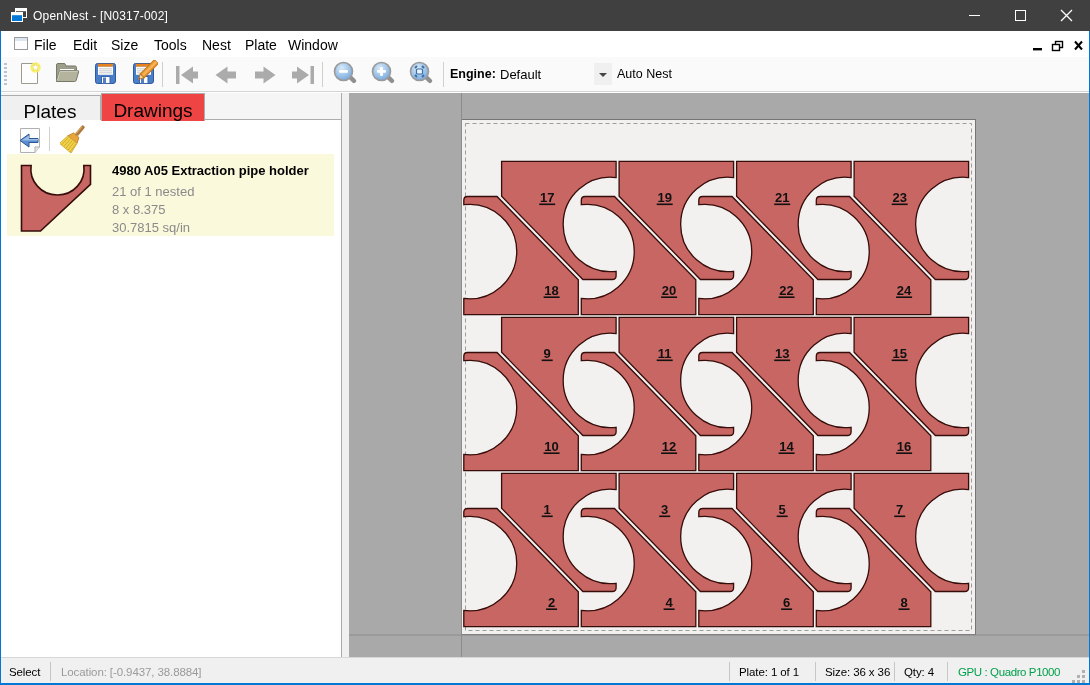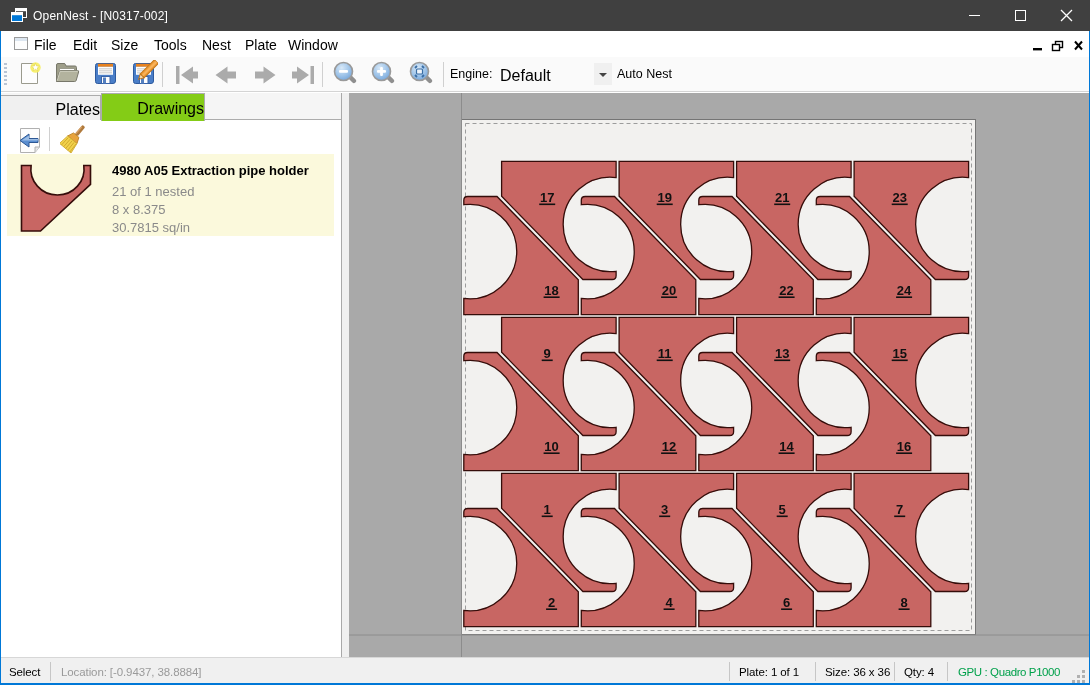--- a/index.html
+++ b/index.html
@@ -11,23 +11,23 @@
 .cap{position:absolute;top:0;height:31px;width:46px}
 
 #menubar{position:absolute;left:0;top:31px;width:1090px;height:26px;background:#fff}
 .mi{position:absolute;top:6px;font-size:14px;color:#000}
 
 #toolbar{position:absolute;left:0;top:57px;width:1090px;height:35px;background:#fafafa;border-bottom:1px solid #d4d4d4}
 .tsep{position:absolute;top:5px;width:1px;height:25px;background:#d0d0d0}
 
 #panel{position:absolute;left:0;top:93px;width:342px;height:564px;background:#fff;border-right:1px solid #a9a9a9}
 #tabstrip{position:absolute;left:0;top:0;width:341px;height:27px;background:#f5f5f5;border-bottom:1px solid #acacac}
-.tab{position:absolute;font-size:16px;text-align:right}
+.tab{position:absolute;font-size:19px;text-align:center}
 #tab-plates{left:0;top:2px;width:101px;height:25px;background:#f0f0f0;border:1px solid #acacac;border-left:none;border-bottom:none;padding-top:5px}
-#tab-drawings{left:101px;top:0;width:104px;height:28px;background:#84cc16;border:1px solid #acacac;border-bottom:none;padding-top:6px;z-index:2}
+#tab-drawings{left:101px;top:0;width:104px;height:28px;background:#ef4444;border:1px solid #acacac;border-bottom:none;padding-top:6px;z-index:2}
 #itembar{position:absolute;left:0;top:28px;width:341px;height:33px;background:#fff}
 #item{position:absolute;left:7px;top:61px;width:327px;height:82px;background:#fbf9dc}
 #item .t{position:absolute;left:105px;top:9px;font-weight:bold;font-size:13px;color:#000}
 #item .g{position:absolute;left:105px;color:#8a8a8a;font-size:13px}
 
 #status{position:absolute;left:0;top:657px;width:1090px;height:28px;background:#f0f0f0;border-top:1px solid #d7d7d7}
 .st{position:absolute;top:8px;font-size:11.5px;color:#000;letter-spacing:-0.1px}
 .ssep{position:absolute;top:4px;width:1px;height:19px;background:#c6c6c6}
 #winborder{position:absolute;left:0;top:31px;width:1090px;height:654px;border-left:1px solid #0078d7;border-right:1px solid #0078d7;border-bottom:2px solid #0078d7;pointer-events:none;z-index:50}
 </style></head>
@@ -171,22 +171,22 @@
 <rect x="15" y="14" width="9" height="4.5" rx="2" transform="rotate(45 17 17)" fill="#8f8f8f"></rect>
 <circle cx="10.5" cy="10.5" r="9" fill="url(#lg409)" stroke="#9a9a9a" stroke-width="1.6"></circle>
       <g stroke="#3a6ea5" stroke-width="1.8" fill="none">
         <path d="M6 7 L8 5 M13 5 L15 7 M15 14 L13 16 M8 16 L6 14"></path>
         <rect x="7.5" y="8" width="6" height="5" rx="1" fill="#eef4fb" stroke="#3a6ea5" stroke-width="1.2"></rect>
       </g>
     </svg>
  <div class="tsep" style="left:162px"></div>
  <div class="tsep" style="left:322px"></div>
  <div class="tsep" style="left:443px"></div>
- <div class="abs" style="left:450px;top:10px;font-weight:normal;font-size:12.5px">Engine:</div>
- <div class="abs" style="left:500px;top:10px;font-size:16px">Default</div>
+ <div class="abs" style="left:450px;top:10px;font-weight:bold;font-size:12.5px">Engine:</div>
+ <div class="abs" style="left:500px;top:10px;font-size:13px">Default</div>
  <div class="abs" style="left:594px;top:6px;width:18px;height:22px;background:#f0f0f0"></div>
  <svg class="abs" style="left:597px;top:14px" width="12" height="8">
       <path d="M2 2 L6 6 L10 2 Z" fill="#444"></path>
     </svg>
  <div class="abs" style="left:617px;top:10px;font-size:12.5px">Auto Nest</div>
 </div>
 <div id="panel">
  <div id="tabstrip">
   <div class="tab" id="tab-plates">Plates</div>
   <div class="tab" id="tab-drawings">Drawings</div>

